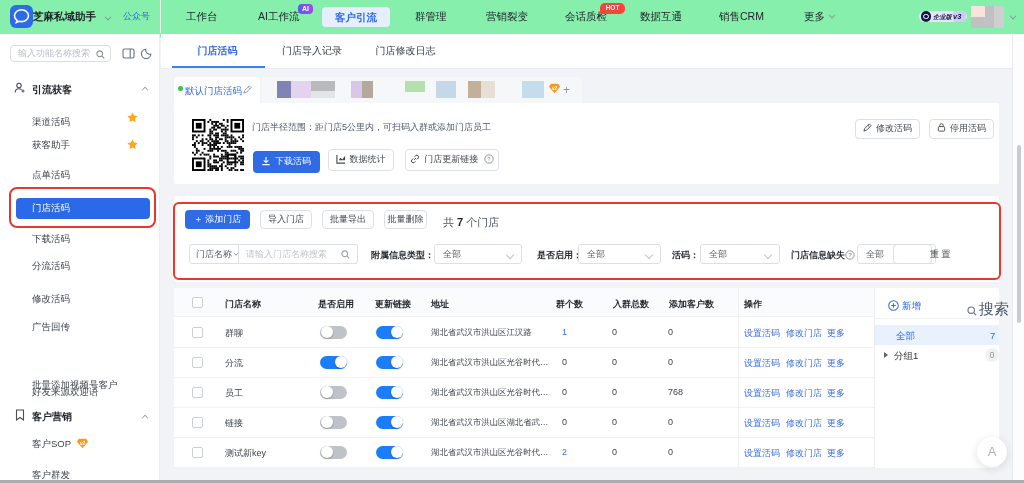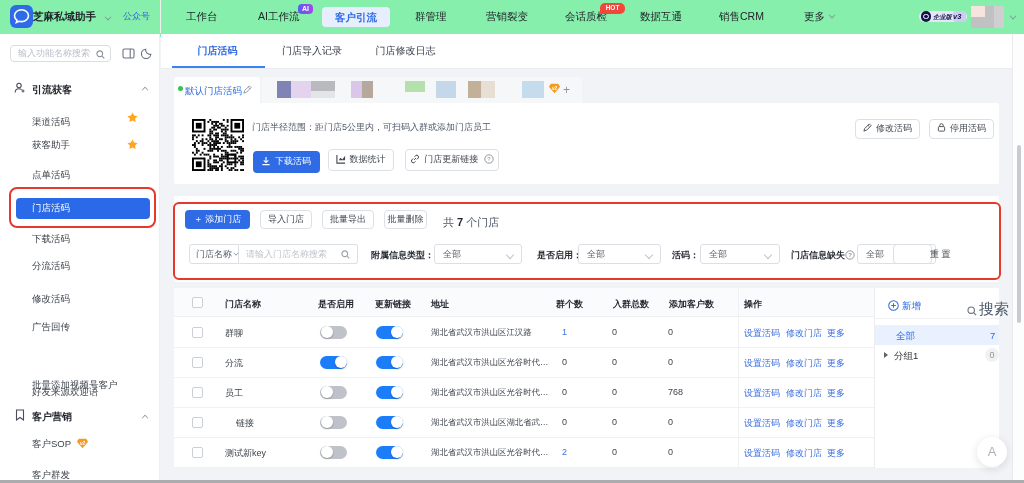--- a/index.html
+++ b/index.html
@@ -549,21 +549,21 @@
     </div>
     <div class="abs td" style="left:431px;top:387px;font-size:8.4px;">湖北省武汉市洪山区光谷时代…</div>
     <div class="abs td " style="left:562px;top:386.5px;">0</div>
     <div class="abs td" style="left:612px;top:386.5px;">0</div>
     <div class="abs td" style="left:668px;top:386.5px;">768</div>
     <div class="abs td lnk" style="left:744px;top:386.5px;">设置活码</div>
     <div class="abs td lnk" style="left:786px;top:386.5px;">修改门店</div>
     <div class="abs td lnk" style="left:827px;top:386.5px;">更多</div>
     <div class="hline" style="left:174px;top:436.5px;width:700px;"></div>
     <div class="cbx" style="left:192px;top:416.5px;"></div>
-    <div class="abs td" style="left:236px;top:416.5px;">链接</div>
+    <div class="abs td" style="left:225px;top:416.5px;">链接</div>
     <div class="tgl off" style="left:320px;top:415.5px;">
       <div class="knob"></div>
     </div>
     <div class="tgl on" style="left:376px;top:415.5px;">
       <div class="knob"></div>
     </div>
     <div class="abs td" style="left:431px;top:417px;font-size:8.4px;">湖北省武汉市洪山区湖北省武…</div>
     <div class="abs td " style="left:562px;top:416.5px;">0</div>
     <div class="abs td" style="left:612px;top:416.5px;">0</div>
     <div class="abs td" style="left:668px;top:416.5px;">0</div>

